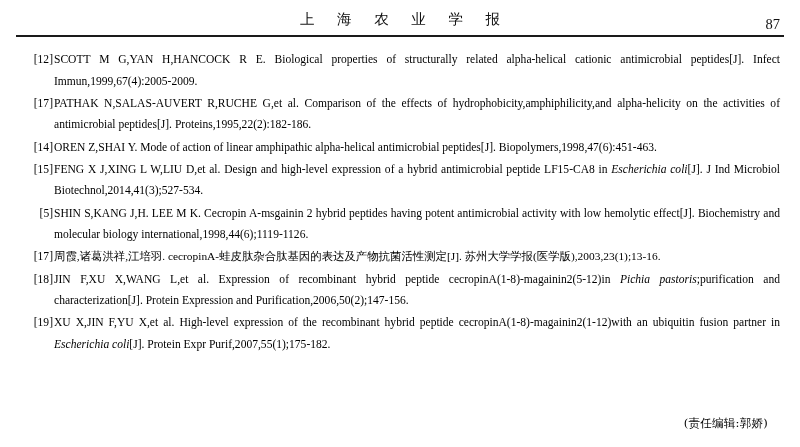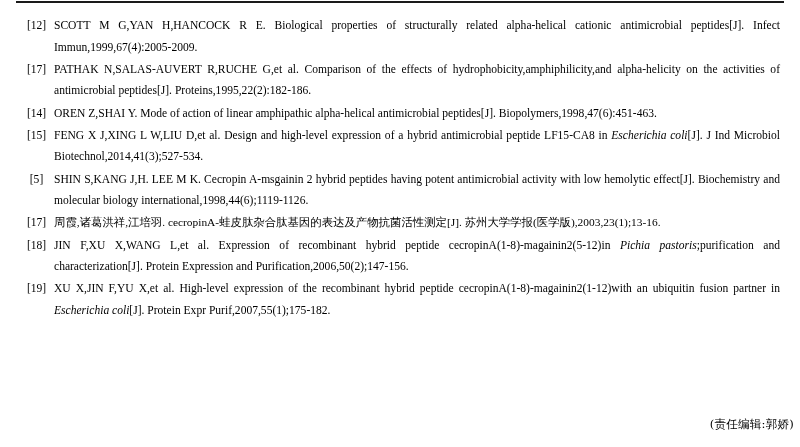--- a/index.html
+++ b/index.html
@@ -70,50 +70,54 @@
     padding-left: 34px;
     margin-bottom: 0.6px;
     -webkit-hyphens: none;
     hyphens: none;
   }
   .ref .marker {
     position: absolute;
     left: 0;
     top: 0;
     width: 33px;
-    text-align: center;
+    text-align: right;
     white-space: nowrap;
     font-size: 11.55px;
   }
   
   .ref > .body {
     display: block;
   }
   .ref i, .ref em {
   }
   .cjk {
     font-family: Liberation Serif, serif;
     font-size: 11.4px;
   }
 
   
   .footer {
     position: absolute;
-    right: 6px;
+    right: 32px;
     bottom: 16px;
     font-size: 11.6px;
     font-family: "DejaVu Serif", "Liberation Serif", serif;
     letter-spacing: 0.2px;
   }
 </style>
 </head>
 <body>
 
 <div class="page">
 
+  <div class="header">
+    <div class="journal-title">上 海 农 业 学 报</div>
+    <div class="page-number">87</div>
+  </div>
 
   <div class="header-rule"></div>
 
   <div class="reflist">
       <div class="ref">
         <span class="marker">[12]</span>
         <span class="body"><span>SCOTT M G,YAN H,HANCOCK R E. Biological properties of structurally related alpha-helical cationic antimicrobial peptides[J]. Infect Immun,1999,67(4):2005-2009.</span></span>
       </div>
       <div class="ref">
         <span class="marker">[17]</span>

